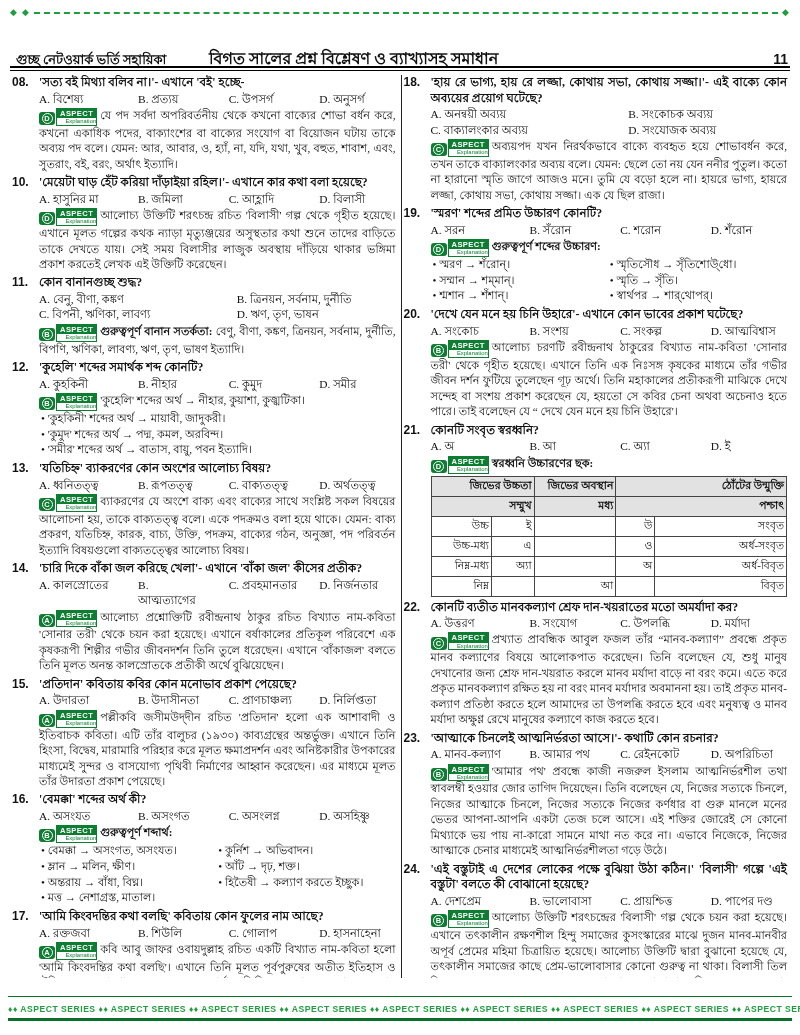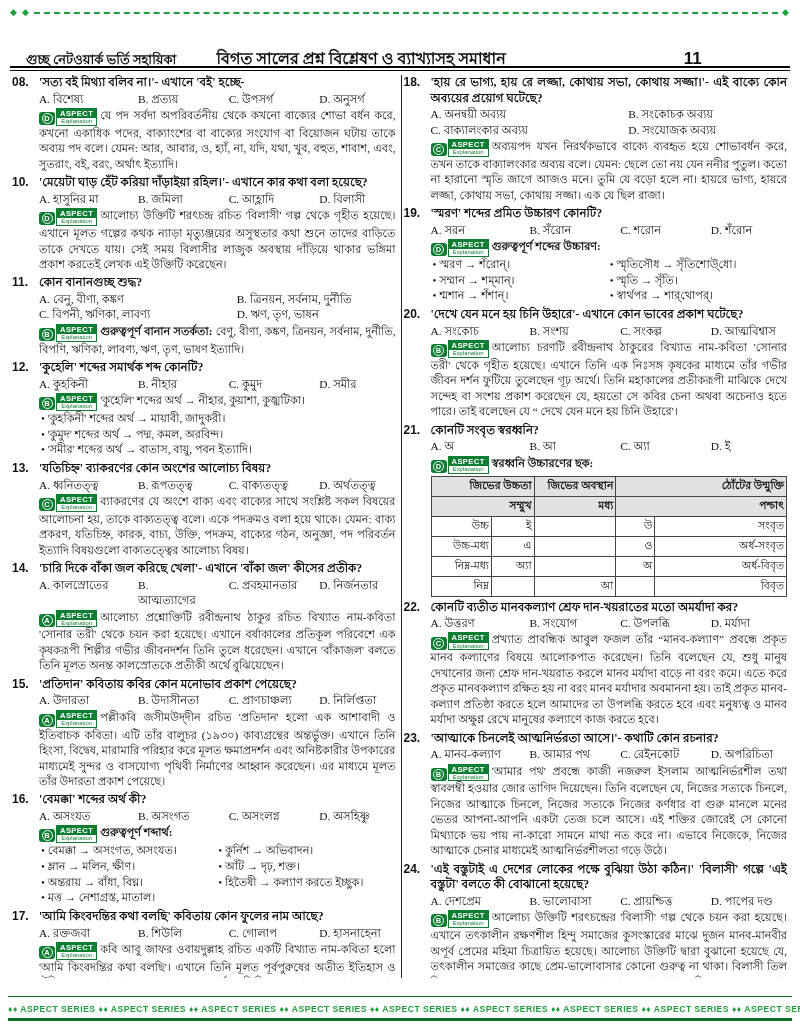--- a/index.html
+++ b/index.html
@@ -1,38 +1,38 @@
 <!DOCTYPE html>
 <html><head>
 <meta charset="utf-8">
 <style>
   html,body{margin:0;padding:0;background:#fff}
   body{font-family:"Liberation Serif","DejaVu Serif",serif;color:#111}
   .page{position:relative;width:800px;height:1035px;background:#fff;overflow:hidden}
   .topline{position:absolute;top:8px;left:10px;right:10px;display:flex;align-items:center;gap:4px}
   .topline .dash{flex:1;border-top:2.5px dashed #1e9e3c;height:0}
   .diamond{color:#1e9e3c;font-size:9px;line-height:1;letter-spacing:1px}
-  .hdr{position:absolute;top:46px;left:26px;right:12px;display:flex;align-items:baseline}
+  .hdr{position:absolute;top:46px;left:16px;right:12px;display:flex;align-items:baseline}
   .hdr-left{font-weight:bold;font-size:13px;flex:1}
   .hdr-center{font-weight:bold;font-size:16px;flex:2;text-align:left}
-  .hdr-right{font-weight:bold;font-size:17px;flex:1;text-align:center;font-family:"Liberation Sans",sans-serif}
+  .hdr-right{font-weight:bold;font-size:14px;flex:1;text-align:right;font-family:"Liberation Sans",sans-serif}
   .hdr-rule{position:absolute;top:66px;left:10px;right:10px;border-top:2.5px solid #000;border-bottom:1px solid #000;height:2px}
   .cols{position:absolute;top:75px;left:8px;right:8px;bottom:57px;display:flex;overflow:hidden}
   .col{flex:1;padding:0 5px 0 4px;overflow:hidden}
   .col.right{border-left:1.5px solid #222;padding-left:2px}
   .q{position:relative;padding-left:27px;margin-bottom:3px}
   .q-num{position:absolute;left:0;top:0;font-weight:bold;font-size:12px;font-family:"Liberation Sans",sans-serif}
   .q-text{font-weight:bold;font-size:11.8px;line-height:1.32;display:block;text-align:justify}
   .opts{display:grid;margin:1px 0 1px;font-size:11.4px;line-height:1.35;column-gap:20px}
   .opts.c4{grid-template-columns:1.12fr 1fr 1fr 1.08fr}
   .opts.c2{grid-template-columns:1.12fr 1fr}
   .expl{font-size:11.2px;line-height:1.38;text-align:justify}
   .ans{display:inline-flex;align-items:center;justify-content:center;width:16px;height:13px;background:#0d7d31;border-radius:3px;vertical-align:-2px;margin-right:1px}
   .ans-c{color:#fff;border:1px solid #fff;border-radius:50%;width:9px;height:9px;line-height:9px;font-size:7.5px;text-align:center;font-weight:bold;font-family:"Liberation Sans",sans-serif}
-  .logo{display:inline-block;border:1px solid #0d7d31;vertical-align:-4px;margin-right:3px;text-align:center;background:#fff}
+  .logo{display:inline-block;border:1px solid #0d7d31;vertical-align:-4px;margin-right:3px;text-align:right;background:#fff}
   .logo-t{display:block;background:#0d7d31;color:#fff;font-family:"Liberation Sans",sans-serif;font-weight:bold;font-size:7.6px;line-height:1.2;padding:0 3px;letter-spacing:.4px}
   .logo-b{display:block;color:#0d7d31;font-family:"Liberation Sans",sans-serif;font-size:5.9px;line-height:1.15}
   .lead{font-weight:bold}
   .brow{display:flex;font-size:11.2px;line-height:1.4;padding-left:2px}
   .brow .bc{flex:1}
   .vtable{width:100%;border-collapse:collapse;margin:2px 0 3px;font-size:10.8px;text-align:right}
   .vtable th,.vtable td{border:1px solid #444;padding:0 2px;height:15px}
   .vtable th{background:#e2e2e2;font-weight:bold}
   .footer{position:absolute;left:8px;right:8px;bottom:14px;border-top:1.5px solid #0b6e2a;border-bottom:3px solid #0b6e2a;padding:1px 0 2px;text-align:center}
   .footer-text{color:#1e9e3c;font-family:"Liberation Sans",sans-serif;font-weight:bold;font-size:8.6px;letter-spacing:.5px;white-space:nowrap}

